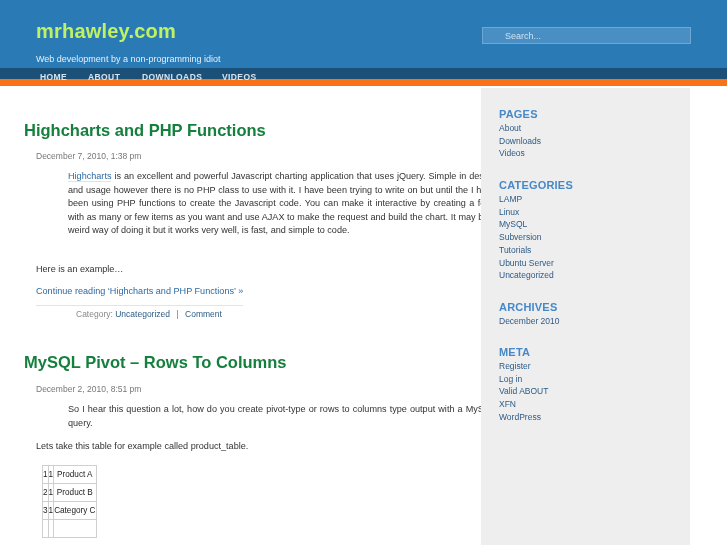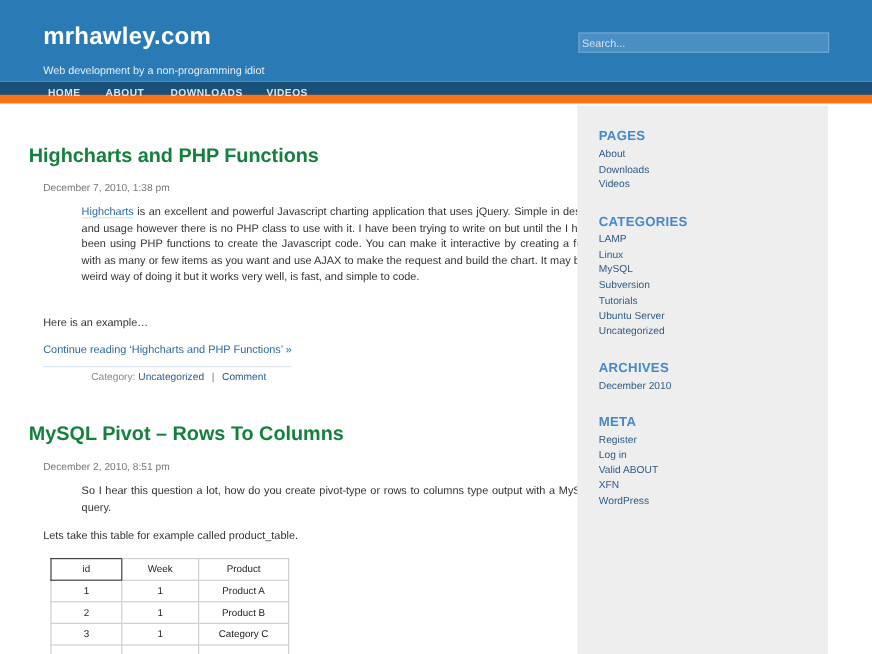--- a/index.html
+++ b/index.html
@@ -5,30 +5,30 @@
   * { margin: 0; padding: 0; box-sizing: border-box; }
   html, body { width: 727px; height: 545px; overflow: hidden; background: #ffffff; }
   body { font-family: "Liberation Sans", sans-serif; color: #333; position: relative; }
 
   .header {
     position: absolute; left: 0; top: 0; width: 727px; height: 68px;
     background: #2a7ab6;
   }
   .site-title {
     position: absolute; left: 36px; top: 20px;
-    font-size: 20px; font-weight: bold; color: #ffffff; letter-spacing: 0.2px;
+    font-size: 20px; font-weight: bold; color: #bef264; letter-spacing: 0.2px;
   }
   .site-tagline {
     position: absolute; left: 36px; top: 54px;
     font-size: 9px; color: #e6f0f8;
   }
   .search-input {
     position: absolute; left: 482px; top: 27px; width: 209px; height: 17px;
     background: #4a8fc4; border: 1px solid #6fa6d2;
-    color: #d9e8f3; font-size: 9px; padding: 0 2px;
+    color: #d9e8f3; font-size: 9px; padding: 0 22px;
     font-family: "Liberation Sans", sans-serif; outline: none;
   }
   .search-input::placeholder { color: #cfe1ef; }
 
   .nav {
     position: absolute; left: 0; top: 68px; width: 727px; height: 18px;
     background: #1b5078; border-bottom: 7px solid #f97316;
   }
   .nav-item {
     position: absolute; top: 4px; font-size: 8.5px; font-weight: bold;
@@ -108,25 +108,20 @@
   <a>Comment</a>
 </div>
 
 <a class="post-title" style="top:353px">MySQL Pivot – Rows To Columns</a>
 <div class="post-date" style="top:384px">December 2, 2010, 8:51 pm</div>
 <div class="post-body" style="top:403px">So I hear this question a lot, how do you create pivot-type or rows to columns type output with a MySQL query.</div>
 <div class="para" style="top:440px">Lets take this table for example called product_table.</div>
 
 <table class="data-table">
   <tbody>
-      <tr>
-    <th class="c1">id</th>
-    <th class="c2">Week</th>
-    <th class="c3">Product</th>
-  </tr>
   <tr>
     <td>1</td>
     <td>1</td>
     <td>Product A</td>
   </tr>
   <tr>
     <td>2</td>
     <td>1</td>
     <td>Product B</td>
   </tr>

